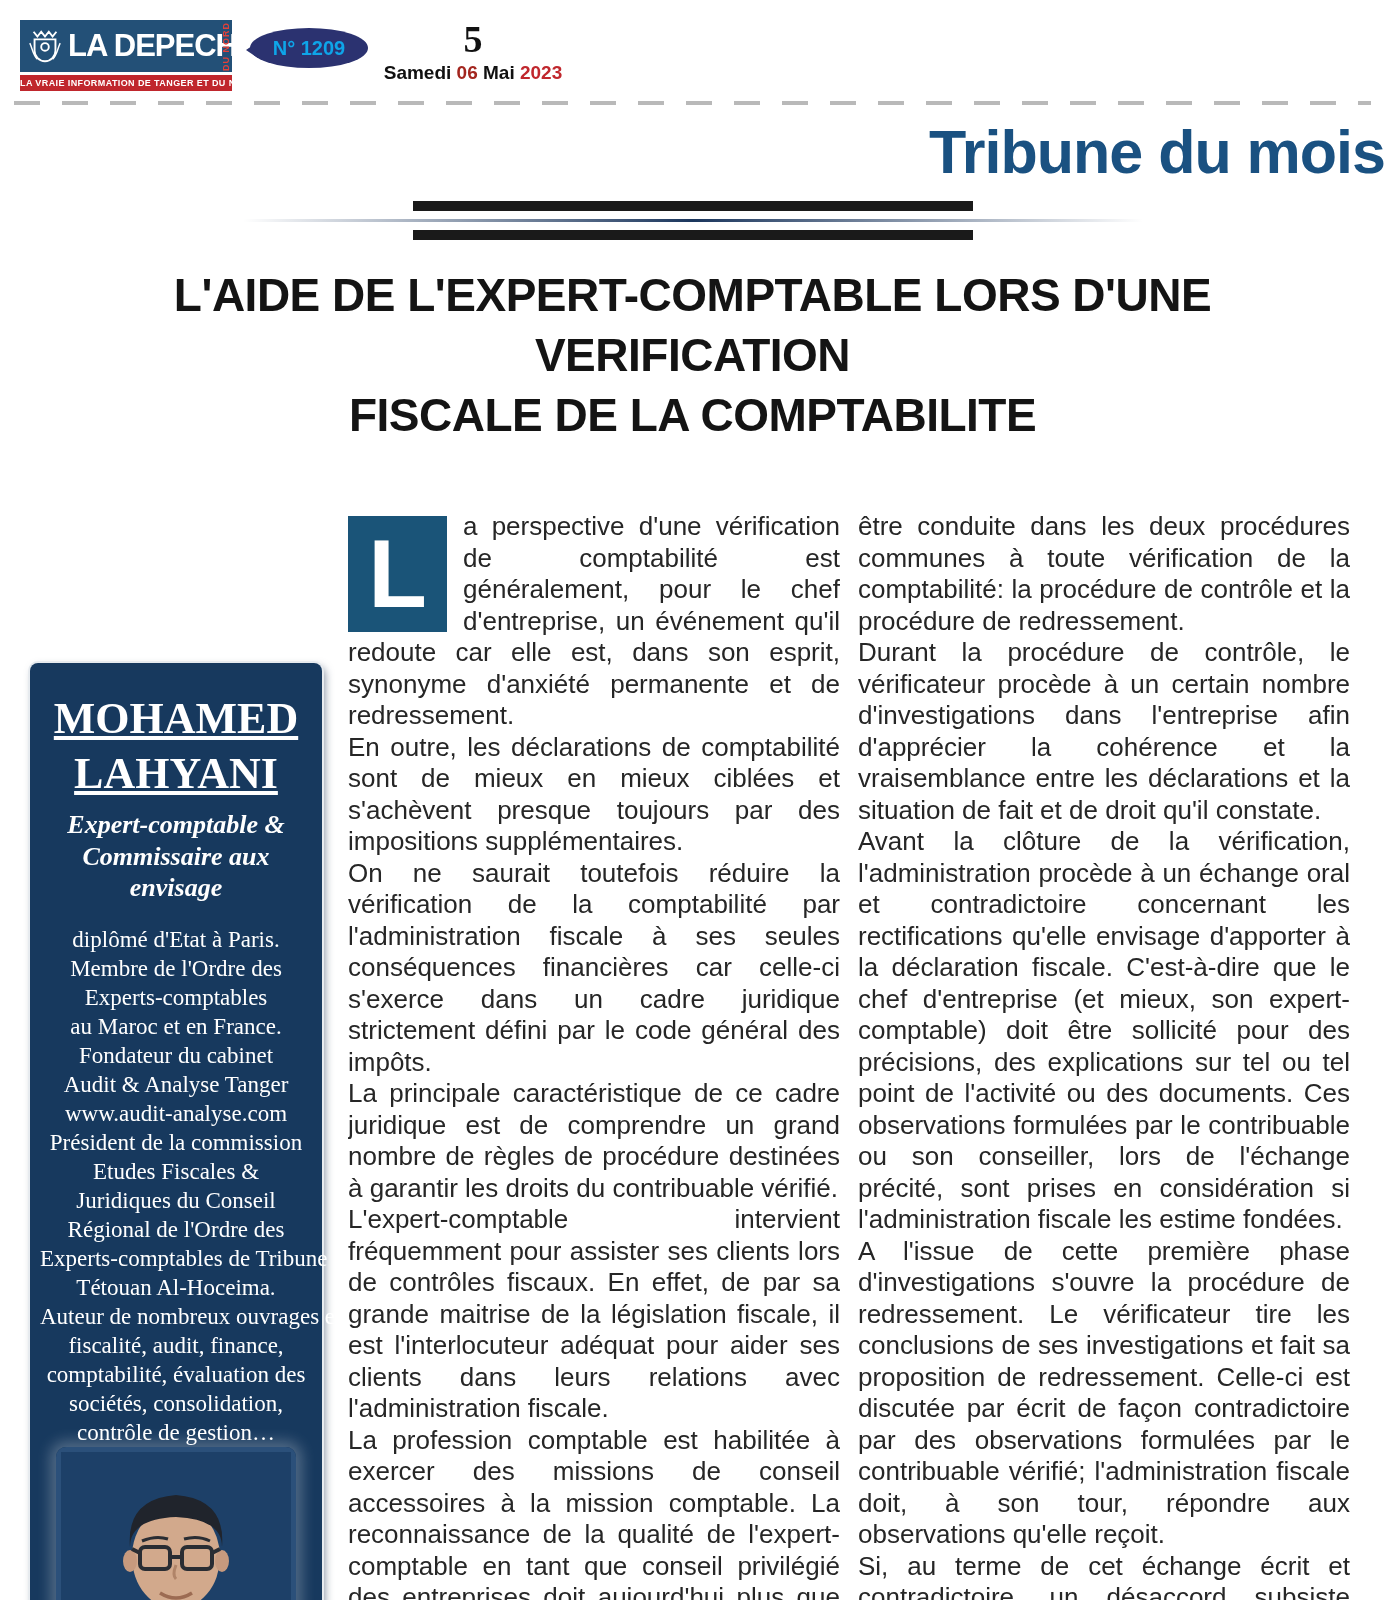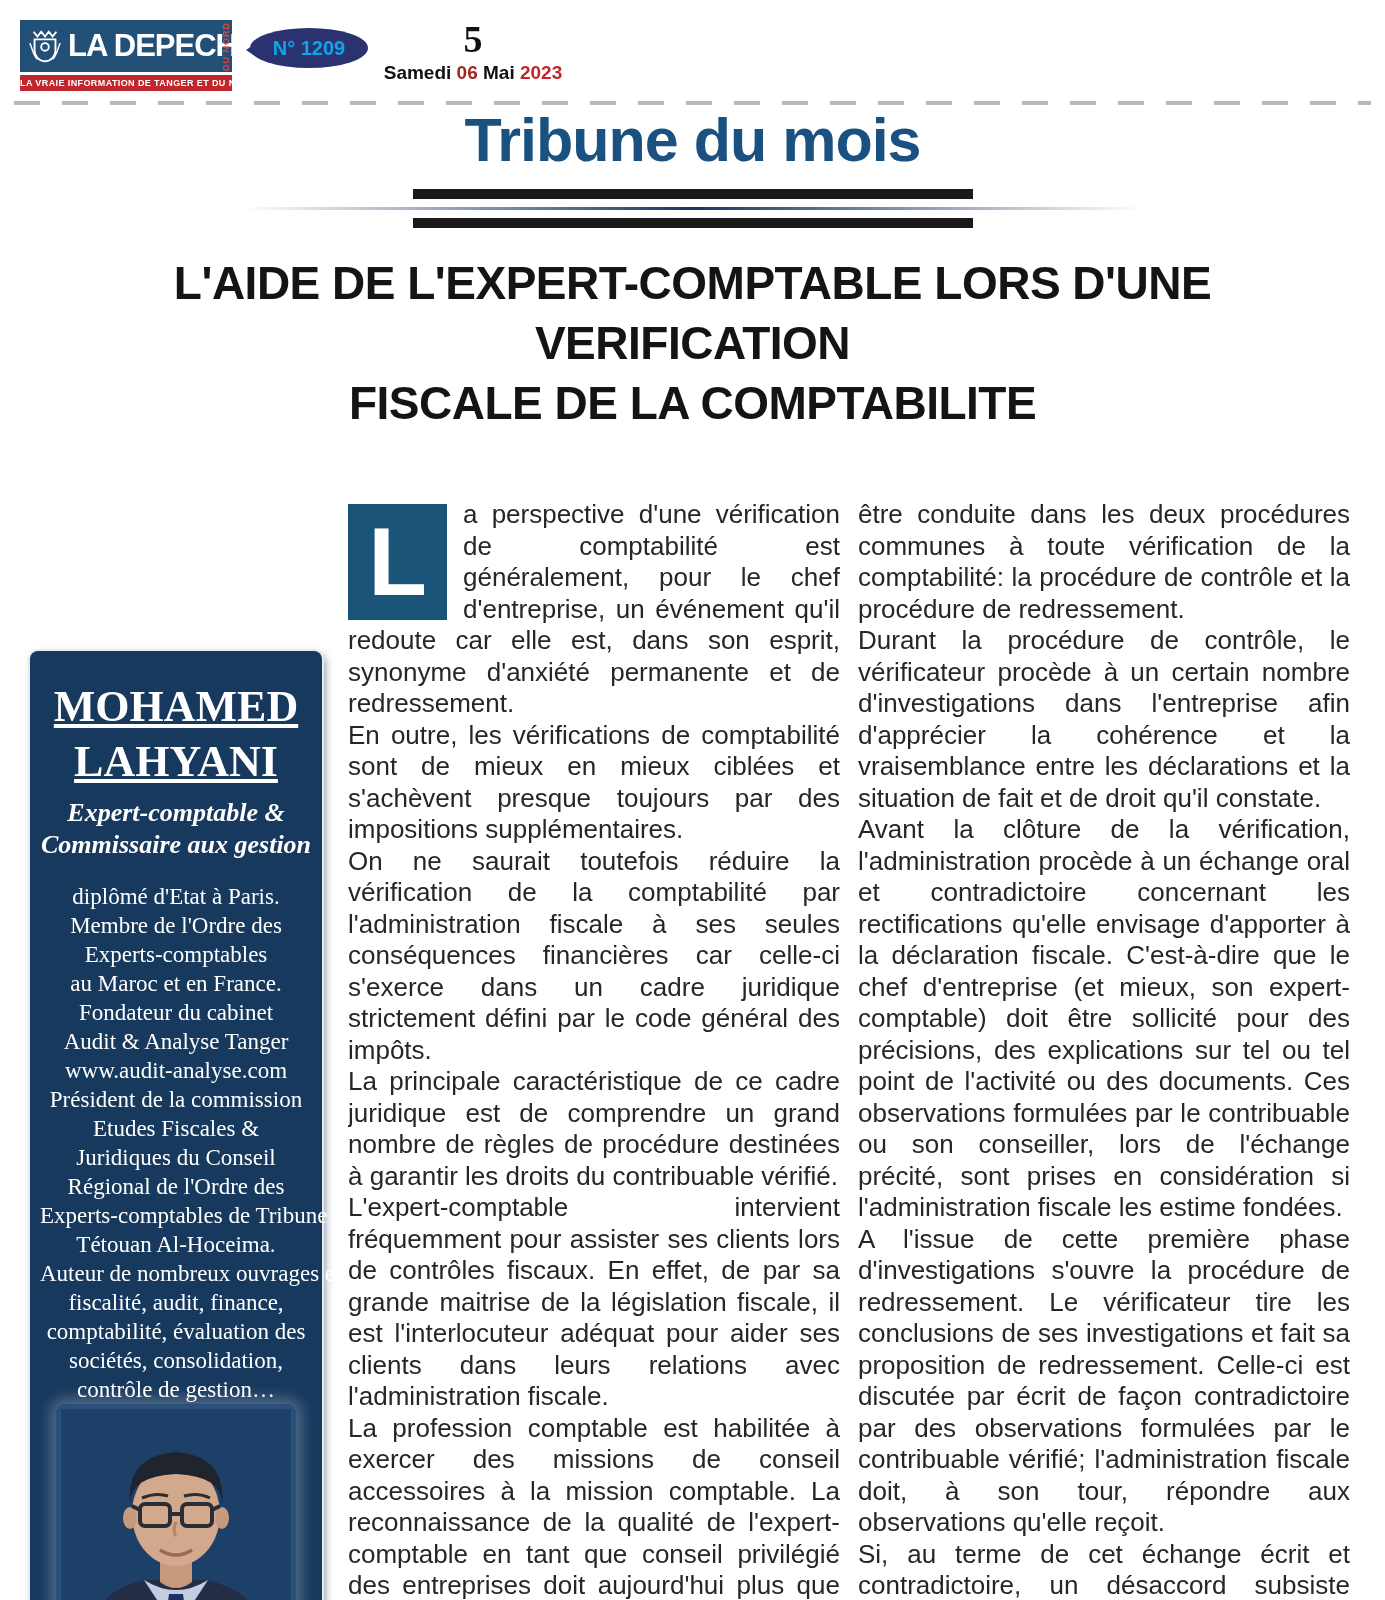--- a/index.html
+++ b/index.html
@@ -19,21 +19,21 @@
   .issue-badge::before{content:"";position:absolute;left:-12px;top:14px;border:8px solid transparent;border-right:12px solid #2b3270;}
   .section-title{flex:1;text-align:center;font-size:33px;font-weight:800;color:#2b3270;letter-spacing:3px;margin-top:10px;}
   .page-meta{width:210px;text-align:center;margin-top:0;}
   .page-number{font-family:"Liberation Serif",serif;font-size:38px;font-weight:bold;color:#111;line-height:1;}
   .page-date{font-size:19px;font-weight:bold;color:#111;margin-top:4px;white-space:nowrap;}
   .date-red{color:#a3261f;}
   .date-red2{color:#c0272d;}
   .dashes{height:4px;margin:10px 14px 0 14px;background:repeating-linear-gradient(90deg,#b9b9b9 0 26px,transparent 26px 48px);}
 
   
-  .rubric{text-align:center;}
+  .rubric{text-align:right;margin-top:12px;}
   .rubric-title{font-size:61px;font-weight:800;color:#1a5181;letter-spacing:-1px;}
   .rule-bar{height:10px;background:#1a1a1a;width:560px;margin:0 auto;}
   .rule-bar.top{margin-top:14px;}
   .rule-thin{height:3px;width:900px;margin:8px auto;background:linear-gradient(90deg,rgba(27,54,93,0) 0%,#1b365d 50%,rgba(27,54,93,0) 100%);}
 
   
   .article-title{margin:26px auto 7px;text-align:center;font-size:46px;font-weight:800;color:#141414;letter-spacing:-.5px;line-height:1.3;width:1350px;}
 
   
   .main{display:flex;padding:0 30px;margin-top:66px;}
@@ -106,21 +106,21 @@
   <div class="main">
 
     <div class="sidebar">
       <div class="author-box">
         <div class="author-name">
           <div>MOHAMED</div>
           <div>LAHYANI</div>
         </div>
         <div class="author-role">
           <div>Expert-comptable &amp;</div>
-          <div>Commissaire aux gestion</div>
+          <div>Commissaire aux envisage</div>
         </div>
         <div class="author-bio">
             <div>diplômé d'Etat à Paris.</div>
             <div>Membre de l'Ordre des</div>
             <div>Experts-comptables</div>
             <div>au Maroc et en France.</div>
             <div>Fondateur du cabinet</div>
             <div>Audit &amp; Analyse Tanger</div>
             <div>www.audit-analyse.com</div>
             <div>Président de la commission</div>
@@ -166,21 +166,21 @@
             <path d="M104 146 q16 10 32 0" stroke="#9c6b52" stroke-width="3.5" fill="none"></path>
           </svg>
         </div>
       </div>
     </div>
 
     <div class="textcol left">
       <span class="dropcap">L</span>
       <div>
           <p class="para">a perspective d'une vérification de comptabilité est généralement, pour le chef d'entreprise, un événement qu'il redoute car elle est, dans son esprit, synonyme d'anxiété permanente et de redressement.</p>
-          <p class="para">En outre, les vérifications de comptabilité sont de mieux en mieux ciblées et s'achèvent presque toujours par des impositions supplémentaires.</p>
+          <p class="para">En outre, les déclarations de comptabilité sont de mieux en mieux ciblées et s'achèvent presque toujours par des impositions supplémentaires.</p>
           <p class="para">On ne saurait toutefois réduire la vérification de la comptabilité par l'administration fiscale à ses seules conséquences financières car celle-ci s'exerce dans un cadre juridique strictement défini par le code général des impôts.</p>
           <p class="para">La principale caractéristique de ce cadre juridique est de comprendre un grand nombre de règles de procédure destinées à garantir les droits du contribuable vérifié.</p>
           <p class="para">L'expert-comptable intervient fréquemment pour assister ses clients lors de contrôles fiscaux. En effet, de par sa grande maitrise de la législation fiscale, il est l'interlocuteur adéquat pour aider ses clients dans leurs relations avec l'administration fiscale.</p>
           <p class="para">La profession comptable est habilitée à exercer des missions de conseil accessoires à la mission comptable. La reconnaissance de la qualité de l'expert-comptable en tant que conseil privilégié des entreprises doit aujourd'hui plus que jamais le conduire à proposer une mission complète comprenant à la fois un examen du bien-fondé des impositions et un examen des règles de procédure.</p>
         </div>
     </div>
 
     <div class="textcol right">
       <div>
           <p class="para">être conduite dans les deux procédures communes à toute vérification de la comptabilité: la procédure de contrôle et la procédure de redressement.</p>

